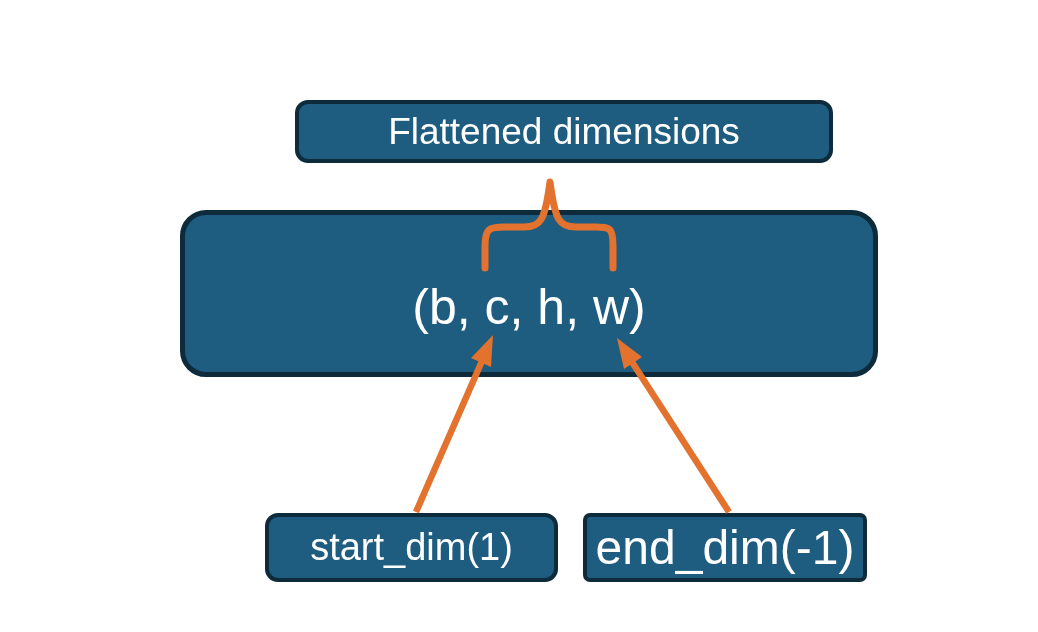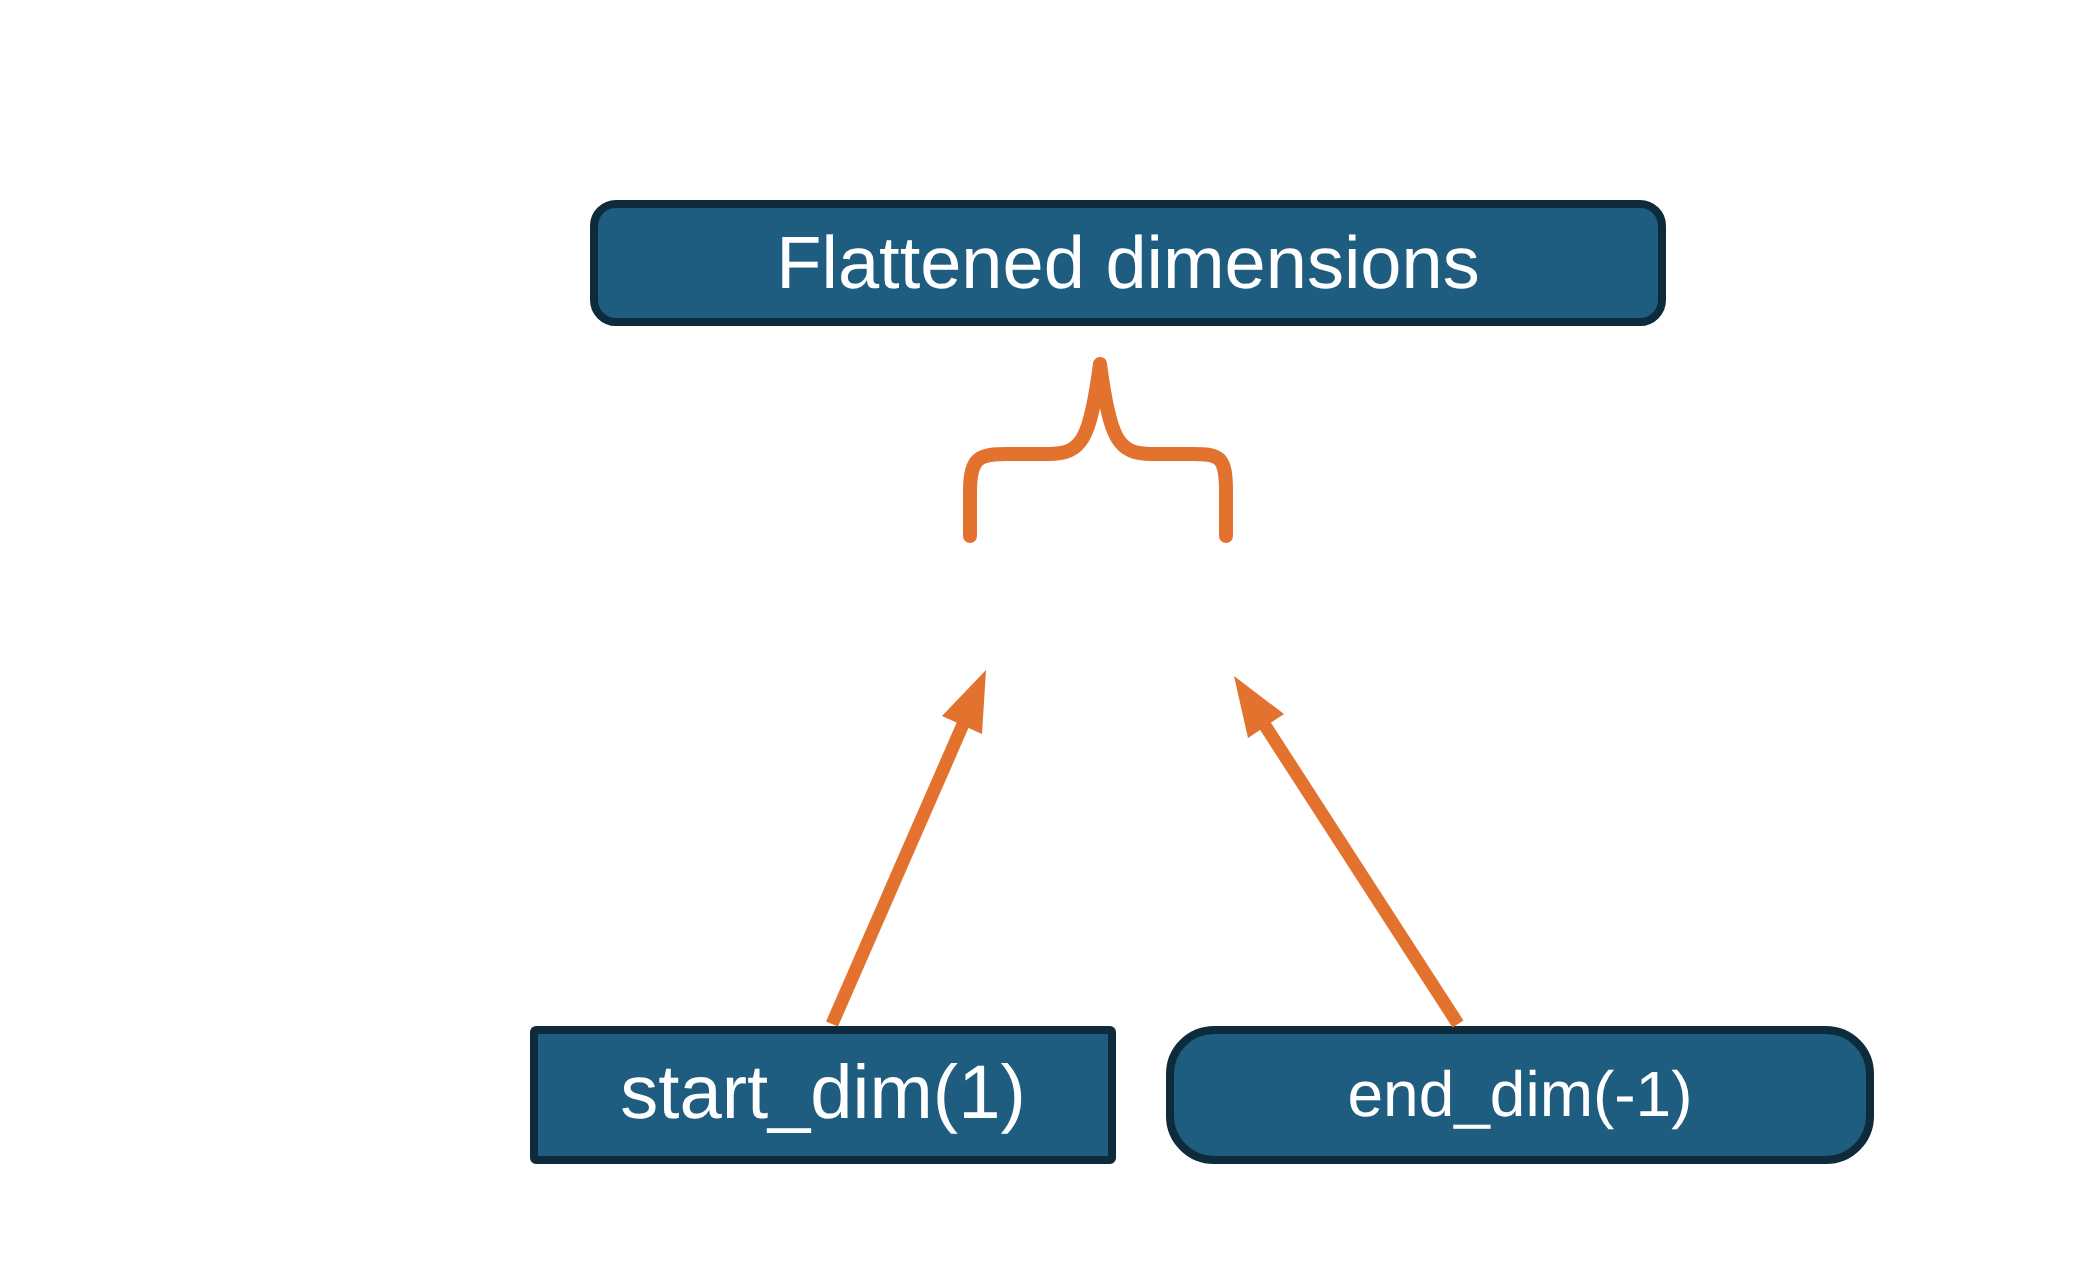--- a/index.html
+++ b/index.html
@@ -36,45 +36,48 @@
     left: 180px; top: 210px;
     width: 698px; height: 167px;
     border-width: 5px;
     border-radius: 26px;
     font-size: 50px;
     padding-top: 26px; 
   }
   .start-box {
     left: 265px; top: 513px;
     width: 293px; height: 69px;
-    border-radius: 3px;
+    border-radius: 13px;
     font-size: 38px;
   }
   .end-box {
     left: 583px; top: 513px;
-    width: 354px; height: 69px;
-    border-radius: 24px;
-    font-size: 32px;
+    width: 284px; height: 69px;
+    border-radius: 7px;
+    font-size: 48px;
   }
   .overlay {
     position: absolute;
     left: 0; top: 0;
     width: 1038px; height: 632px;
     pointer-events: none;
   }
 </style>
 </head>
 <body>
 
 <div class="canvas">
 
   <div class="node top-box">
     <span>Flattened dimensions</span>
   </div>
 
+  <div class="node tensor-box">
+    <span>(b, c, h, w)</span>
+  </div>
 
   <div class="node start-box">
     <span>start_dim(1)</span>
   </div>
 
   <div class="node end-box">
     <span>end_dim(-1)</span>
   </div>
 
   <svg class="overlay" viewBox="0 0 1038 632" xmlns="http://www.w3.org/2000/svg">

